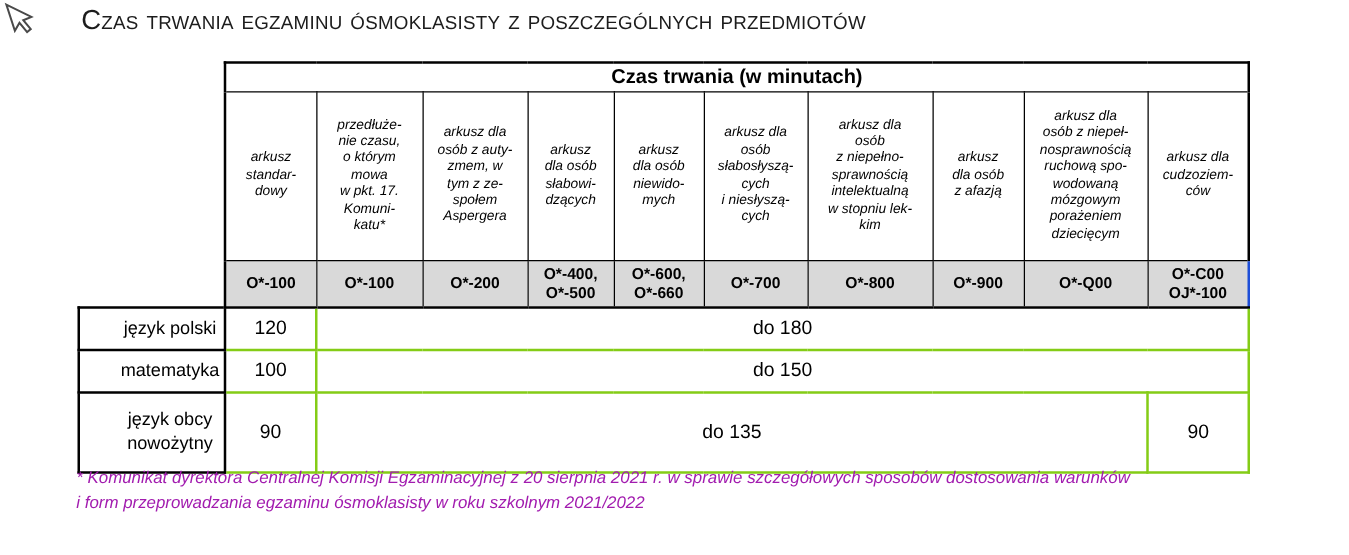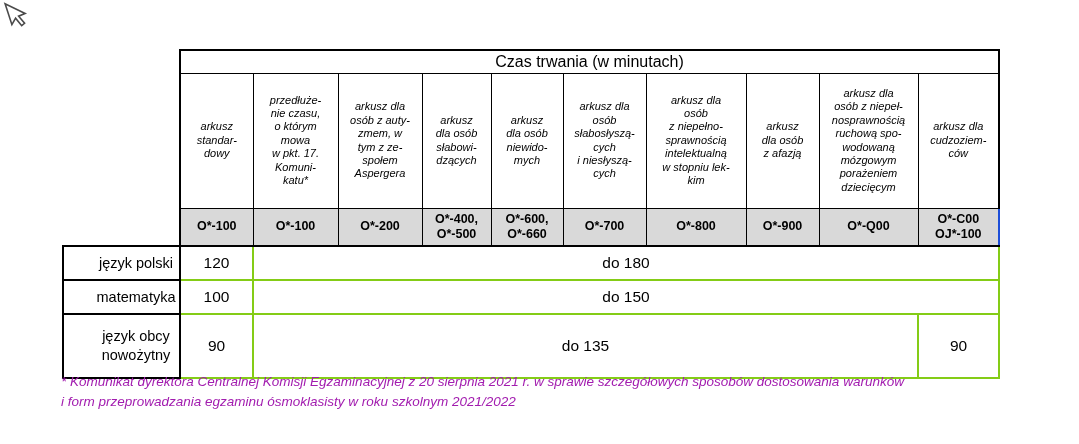--- a/index.html
+++ b/index.html
@@ -41,21 +41,21 @@
     white-space: pre-line;
     overflow: hidden;
   }
 
   td.blank { border: none; background: transparent; }
 
   th.strip {
     border: 2px solid #000;
     border-bottom: 1px solid #000;
     font-size: 16px;
-    font-weight: normal;
+    font-weight: bold;
     height: 23px;
   }
 
   tr.heads { height: 135px; }
   th.hcell {
     border: 1px solid #000;
     font-style: italic;
     font-weight: 400;
     font-size: 11px;
     line-height: 1.22;
@@ -106,20 +106,21 @@
 <body>
 
 <div class="canvas">
 
   <svg class="cursor" width="34" height="40" viewBox="0 0 34 40">
     <g transform="rotate(-18 12 14)">
       <path d="M8 4 L8 26 L13.5 21 L17 30 L20.5 28.6 L17 20 L24 19.5 Z" fill="#ffffff" stroke="#4a4a4a" stroke-width="1.6" stroke-linejoin="miter"></path>
     </g>
   </svg>
 
+  <div class="page-title">Czas trwania egzaminu ósmoklasisty z poszczególnych przedmiotów</div>
 
   <div class="table-wrap">
     <table class="exam">
       <colgroup>
         <col style="width:117px">
           <col style="width:73px">
           <col style="width:85px">
         <col style="width:84px">
           <col style="width:69px">
           <col style="width:72px">

